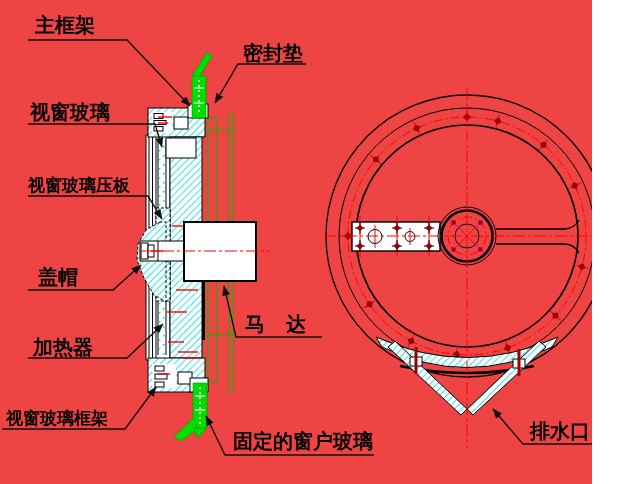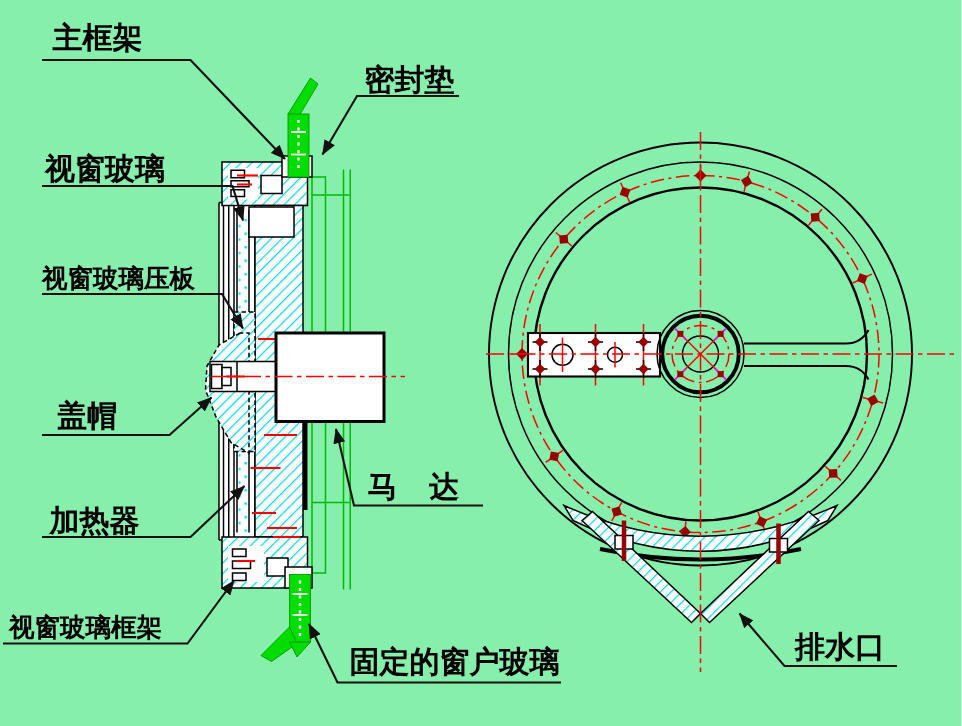--- a/index.html
+++ b/index.html
@@ -1,16 +1,16 @@
 <!DOCTYPE html>
 <html><head>
 <meta charset="utf-8">
 <style>
   html,body{margin:0;padding:0;background:#fff;}
-  .stage{position:relative;width:641px;height:484px;background:#86efac;overflow:hidden;}
+  .stage{position:relative;width:592px;height:484px;background:#ef4444;overflow:hidden;}
   svg{display:block;}
   .blk{stroke:#000;fill:none;stroke-width:1;}
   .blk12{stroke:#000;fill:none;stroke-width:1.3;}
   .blk15{stroke:#000;fill:none;stroke-width:1.6;}
   .blk25{stroke:#000;fill:none;stroke-width:2.6;}
   .red{stroke:#f00;fill:none;stroke-width:1.4;}
   .red1{stroke:#f00;fill:none;stroke-width:1;}
   .cl{stroke:#f00;fill:none;stroke-width:1;stroke-dasharray:12 3 3 3;}
   .cl2{stroke:#f00;fill:none;stroke-width:1;stroke-dasharray:9 3 2 3;}
   .hatch{fill:url(#hatch);stroke:#000;stroke-width:1;}

